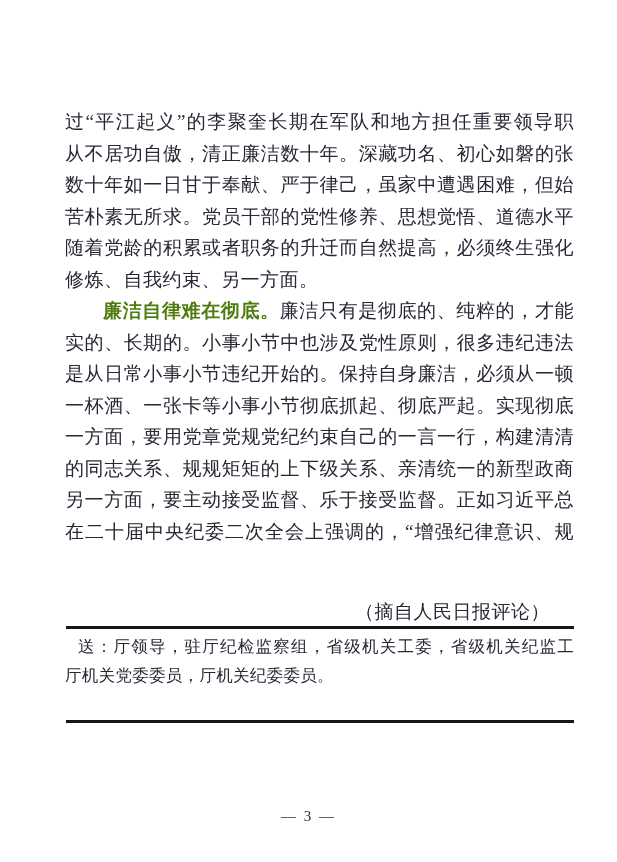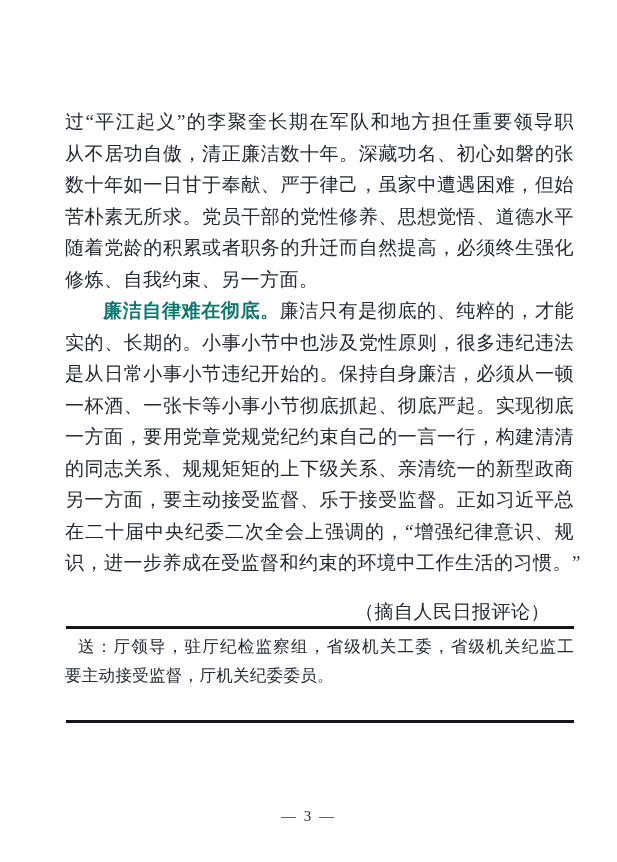--- a/index.html
+++ b/index.html
@@ -34,21 +34,21 @@
     text-align: justify;
     text-align-last: justify;
     text-justify: inter-ideograph;
     overflow: hidden;
   }
   .line.ind2 { text-indent: 38px; }
   .line.ind1 { text-indent: 13px; }
   .lead-bold {
     font-weight: bold;
     font-family: Liberation Mono, monospace;
-    color: #0f766e;
+    color: #4d7c0f;
   }
   .attribution {
     position: absolute;
     left: 65px;
     top: 598px;
     width: 509px;
     height: 28px;
     line-height: 28px;
     font-size: 19px;
     text-align: right;
@@ -99,23 +99,22 @@
       <div class="line fill"><span>随着党龄的积累或者职务的升迁而自然提高，必须终生强化自我</span></div>
       <div class="line"><span>修炼、自我约束、另一方面。</span></div>
       <div class="line fill ind2"><span class="lead-bold">廉洁自律难在彻底。</span><span>廉洁只有是彻底的、纯粹的，才能是真</span></div>
       <div class="line fill"><span>实的、长期的。小事小节中也涉及党性原则，很多违纪违法往往</span></div>
       <div class="line fill"><span>是从日常小事小节违纪开始的。保持自身廉洁，必须从一顿饭、</span></div>
       <div class="line fill"><span>一杯酒、一张卡等小事小节彻底抓起、彻底严起。实现彻底廉洁，</span></div>
       <div class="line fill"><span>一方面，要用党章党规党纪约束自己的一言一行，构建清清爽爽</span></div>
       <div class="line fill"><span>的同志关系、规规矩矩的上下级关系、亲清统一的新型政商关系；</span></div>
       <div class="line fill"><span>另一方面，要主动接受监督、乐于接受监督。正如习近平总书记</span></div>
       <div class="line fill"><span>在二十届中央纪委二次全会上强调的，“增强纪律意识、规矩意</span></div>
-      <div class="line"><span>识，进一步养成在受监督和约束的环境中工作生活的习惯。”</span></div>
     </div>
   <div class="attribution">（摘自人民日报评论）</div>
   <div class="rule rule-top"></div>
   <div class="version-block" id="versionBlock">
       <div class="line fill ind1"><span>送：厅领导，驻厅纪检监察组，省级机关工委，省级机关纪监工委，</span></div>
-      <div class="line"><span>要主动接受监督，厅机关纪委委员。</span></div>
+      <div class="line"><span>厅机关党委委员，厅机关纪委委员。</span></div>
     </div>
   <div class="rule rule-bottom"></div>
   <div class="page-number">— 3 —</div>
 </div>
 
 </body></html>

